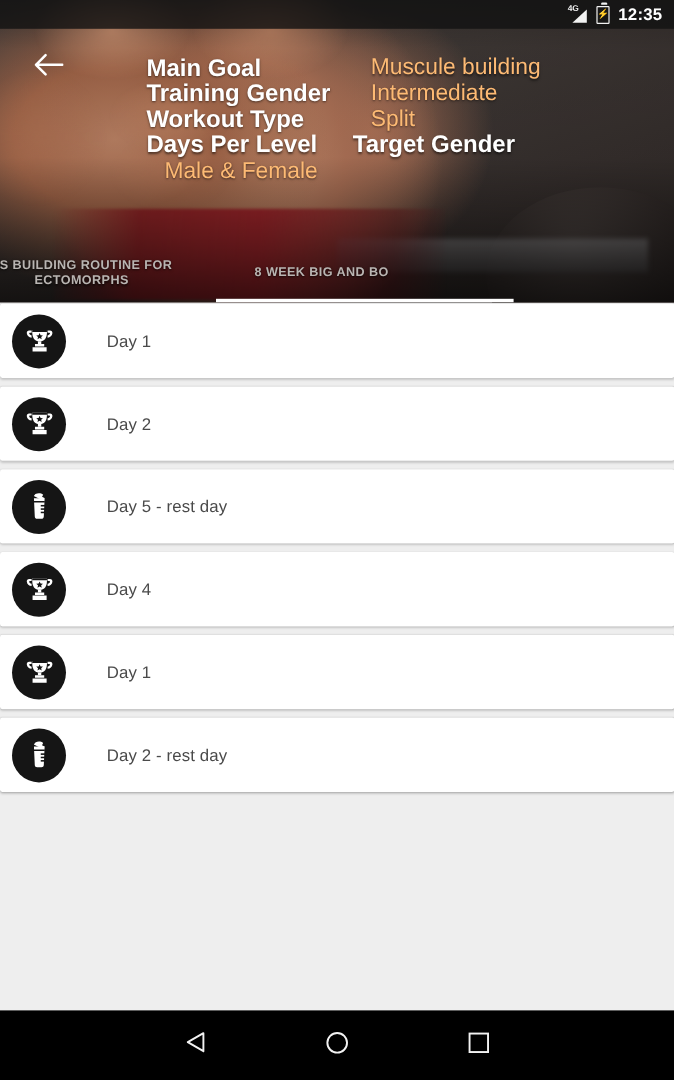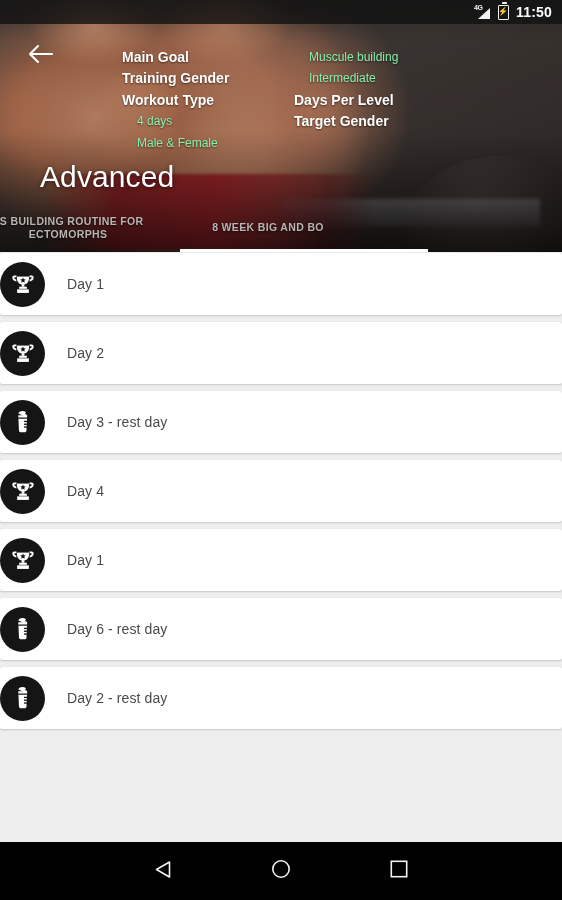--- a/index.html
+++ b/index.html
@@ -88,25 +88,25 @@
   .back-btn {
     position:absolute; left:24px; top:41px; width:32px; height:30px; z-index:12;
     display:flex; align-items:center; justify-content:center;
   }
 
   .info-table {
     position:absolute; left:122px; top:47px; z-index:12;
     display:grid; grid-template-columns:172px auto; row-gap:1px;
   }
   .info-label {
-    color:#ffffff; font-size:14px; font-weight:bold; line-height:20.4px;
+    color:#ffffff; font-size:20px; font-weight:bold; line-height:20.4px;
     text-shadow:0 1px 2px rgba(0,0,0,.55);
   }
   .info-value {
-    color:#86efac; font-size:12px; font-weight:normal; line-height:20.4px;
+    color:#fdba74; font-size:19px; font-weight:normal; line-height:20.4px;
     text-shadow:0 1px 2px rgba(0,0,0,.55);
     padding-left:15px;
   }
 
   .hero-title {
     position:absolute; left:40px; top:160px; z-index:12;
     color:#ffffff; font-size:30px; font-weight:normal; letter-spacing:0.1px;
     text-shadow:0 1px 4px rgba(0,0,0,.6);
   }
 
@@ -135,21 +135,21 @@
   }
 
   
   .list {
     flex:1 1 auto; background:#eeeeee; padding:0; overflow:hidden;
   }
   .card {
     background:#ffffff; height:62px; margin:0 0 7px 0;
     border-radius:2px;
     box-shadow:0 1px 2px rgba(0,0,0,.16), 0 0 1px rgba(0,0,0,.10);
-    display:flex; align-items:center; 
+    display:flex; align-items:center; padding-left:10px;gap:12px;
   }
   .card:first-child { margin-top:1px; }
   .day-icon {
     width:45px; height:45px; border-radius:50%; background:#151515;
     display:flex; align-items:center; justify-content:center; flex:0 0 45px;
   }
   .day-icon svg { display:block; }
   .day-label {
     margin-left:22px; color:#4a4a4a; font-size:14px; font-weight:normal;
     letter-spacing:0.1px;
@@ -184,27 +184,26 @@
         </svg>
       </span>
     </div>
 
     <div class="info-table">
       <div class="info-label">Main Goal</div>
       <div class="info-value">Muscule building</div>
       <div class="info-label">Training Gender</div>
       <div class="info-value">Intermediate</div>
       <div class="info-label">Workout Type</div>
+      <div class="info-value">Split</div>
       <div class="info-label">Days Per Level</div>
-      <div class="info-value">4 days</div>
       <div class="info-label">Target Gender</div>
       <div class="info-value">Male &amp; Female</div>
     </div>
 
-    <div class="hero-title">Advanced</div>
 
     <div class="tabs">
       <div class="tab tab-left">
         <div class="tab-label">SS BUILDING ROUTINE FOR<br>ECTOMORPHS</div>
       </div>
       <div class="tab tab-right">
         <div class="tab-label">8 WEEK BIG AND BO</div>
       </div>
     </div>
     <div class="tab-indicator"></div>
@@ -248,21 +247,21 @@
       <div class="day-icon">
         <svg width="28" height="28" viewBox="0 0 32 32">
           <path d="M12 4.2c2.6-1.2 5.3-1 7.4.6l-1.1 2.1 2.4 1.2-1.3 2.5-8.9-4.5z" fill="#fff"></path>
           <path d="M10.6 8.2h10.2l-.8 17.4c-.05 1.2-1 2.2-2.2 2.2h-4.2c-1.2 0-2.15-1-2.2-2.2z" fill="#fff"></path>
           <path d="M10.45 10.9h10.5v1.5h-10.5z" fill="#151515"></path>
           <rect x="17.1" y="14.6" width="4.1" height="1.5" fill="#151515"></rect>
           <rect x="17.1" y="17.8" width="4.1" height="1.5" fill="#151515"></rect>
           <rect x="17.1" y="21" width="4.1" height="1.5" fill="#151515"></rect>
         </svg>
       </div>
-      <div class="day-label">Day 3 - rest day</div>
+      <div class="day-label">Day 5 - rest day</div>
     </div>
 
     <div class="card">
       <div class="day-icon">
         <svg width="28" height="28" viewBox="0 0 32 32">
           <path d="M9 5.6h14v2.3c0 5.4-2.2 8.6-7 8.6s-7-3.2-7-8.6z" fill="#fff"></path>
           <path d="M9 5.6h14v1.9H9z" fill="#151515"></path>
           <path d="M8.4 6.3H6.1c-1.5 0-2.5 1.1-2.3 2.6.3 2.4 2 3.9 4.6 4.1v-2.1c-1.4-.2-2.2-1-2.3-2 0-.4.2-.6.6-.6h1.7z" fill="#fff"></path>
           <path d="M23.6 6.3h2.3c1.5 0 2.5 1.1 2.3 2.6-.3 2.4-2 3.9-4.6 4.1v-2.1c1.4-.2 2.2-1 2.3-2 0-.4-.2-.6-.6-.6h-1.7z" fill="#fff"></path>
           <path d="M14.4 16.4h3.2v2.7h-3.2z" fill="#fff"></path>
@@ -283,45 +282,32 @@
           <path d="M23.6 6.3h2.3c1.5 0 2.5 1.1 2.3 2.6-.3 2.4-2 3.9-4.6 4.1v-2.1c1.4-.2 2.2-1 2.3-2 0-.4-.2-.6-.6-.6h-1.7z" fill="#fff"></path>
           <path d="M14.4 16.4h3.2v2.7h-3.2z" fill="#fff"></path>
           <path d="M11.6 19.1h8.8v2.4h-8.8z" fill="#fff"></path>
           <path d="M9.3 22.1h13.4v4.1H9.3z" fill="#fff"></path>
           <path d="M16 8.6l.95 2.05 2.25.2-1.7 1.5.5 2.2-2-1.2-2 1.2.5-2.2-1.7-1.5 2.25-.2z" fill="#151515"></path>
         </svg>
       </div>
       <div class="day-label">Day 1</div>
     </div>
 
+
     <div class="card">
       <div class="day-icon">
         <svg width="28" height="28" viewBox="0 0 32 32">
           <path d="M12 4.2c2.6-1.2 5.3-1 7.4.6l-1.1 2.1 2.4 1.2-1.3 2.5-8.9-4.5z" fill="#fff"></path>
           <path d="M10.6 8.2h10.2l-.8 17.4c-.05 1.2-1 2.2-2.2 2.2h-4.2c-1.2 0-2.15-1-2.2-2.2z" fill="#fff"></path>
           <path d="M10.45 10.9h10.5v1.5h-10.5z" fill="#151515"></path>
           <rect x="17.1" y="14.6" width="4.1" height="1.5" fill="#151515"></rect>
           <rect x="17.1" y="17.8" width="4.1" height="1.5" fill="#151515"></rect>
           <rect x="17.1" y="21" width="4.1" height="1.5" fill="#151515"></rect>
         </svg>
       </div>
-      <div class="day-label">Day 6 - rest day</div>
-    </div>
-
-    <div class="card">
-      <div class="day-icon">
-        <svg width="28" height="28" viewBox="0 0 32 32">
-          <path d="M12 4.2c2.6-1.2 5.3-1 7.4.6l-1.1 2.1 2.4 1.2-1.3 2.5-8.9-4.5z" fill="#fff"></path>
-          <path d="M10.6 8.2h10.2l-.8 17.4c-.05 1.2-1 2.2-2.2 2.2h-4.2c-1.2 0-2.15-1-2.2-2.2z" fill="#fff"></path>
-          <path d="M10.45 10.9h10.5v1.5h-10.5z" fill="#151515"></path>
-          <rect x="17.1" y="14.6" width="4.1" height="1.5" fill="#151515"></rect>
-          <rect x="17.1" y="17.8" width="4.1" height="1.5" fill="#151515"></rect>
-          <rect x="17.1" y="21" width="4.1" height="1.5" fill="#151515"></rect>
-        </svg>
-      </div>
       <div class="day-label">Day 2 - rest day</div>
     </div>
 
   </div>
 
   <div class="nav-bar">
     <div class="nav-btn">
       <span>
         <svg width="18" height="19" viewBox="0 0 18 19">
           <path d="M15.5 2 L2.5 9.5 L15.5 17 Z" fill="none" stroke="#f2f2f2" stroke-width="1.6" stroke-linejoin="round"></path>
@@ -345,16 +331,16 @@
   </div>
 
   <div class="status-bar">
     <div class="sb-signal">
       <div class="tri"></div>
       <div class="g4">4G</div>
     </div>
     <div class="sb-batt">
       <span class="bolt">⚡</span>
     </div>
-    <div class="sb-time">11:50</div>
+    <div class="sb-time">12:35</div>
   </div>
 
 </div>
 
 </body></html>

